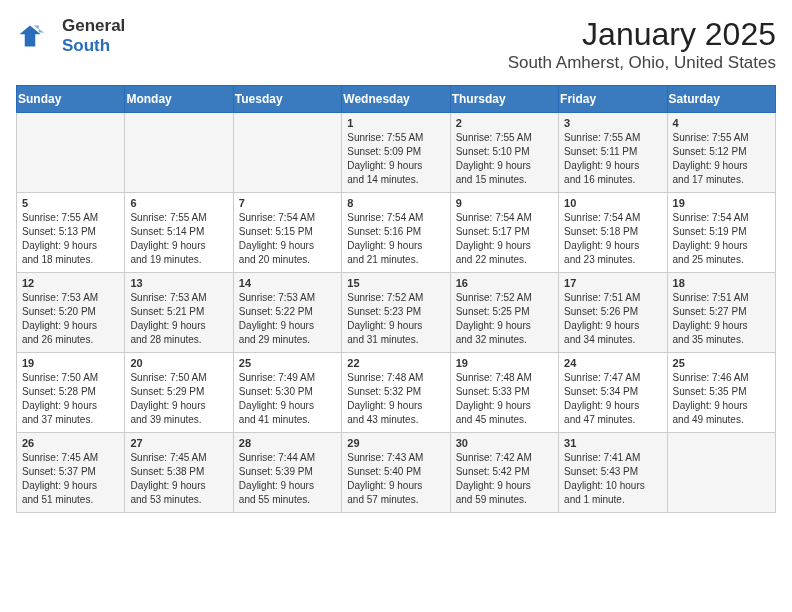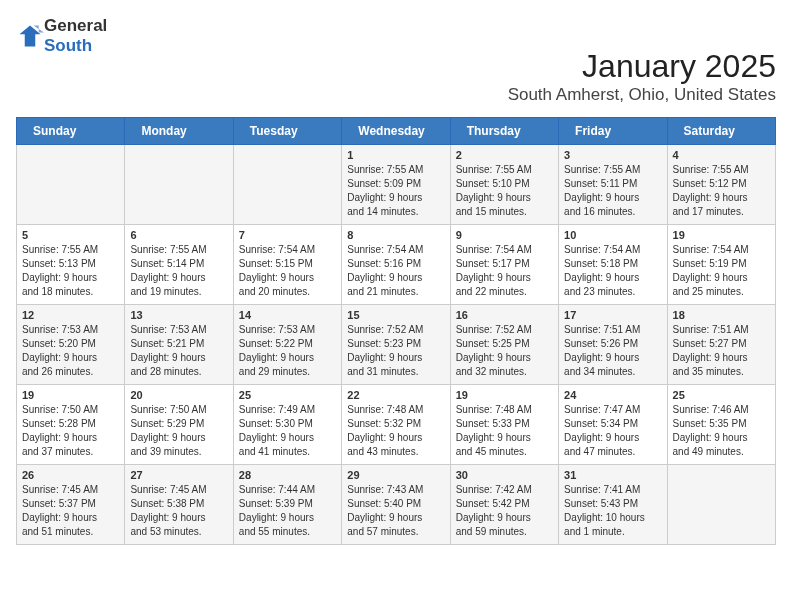--- a/index.html
+++ b/index.html
@@ -12,50 +12,49 @@
     }
     .header {
       display: flex;
       justify-content: space-between;
       align-items: flex-start;
       margin-bottom: 12px;
     }
     .logo {
       display: flex;
       align-items: center;
-      gap: 0;
+      gap: 18px;
     }
     .logo-icon {
       width: 28px;
       height: 28px;
     }
     .title-block {
       text-align: right;
     }
     .month-title {
       font-size: 32px;
       font-weight: normal;
       color: #222;
-      margin-top: 32px;
     }
     .location {
       font-size: 17px;
       color: #444;
     }
     table {
       width: 100%;
       border-collapse: collapse;
       table-layout: fixed;
     }
     thead tr th {
       background: #3a7abf;
       color: #fff;
       font-size: 12px;
       font-weight: bold;
-      padding: 6px 16px;
+      padding: 6px 1px;
       text-align: left;
       border: 1px solid #2a6abb;
     }
     tbody tr td {
       vertical-align: top;
       border: 1px solid #ccc;
       padding: 4px 5px;
       font-size: 10.5px;
       color: #333;
       height: 80px;

